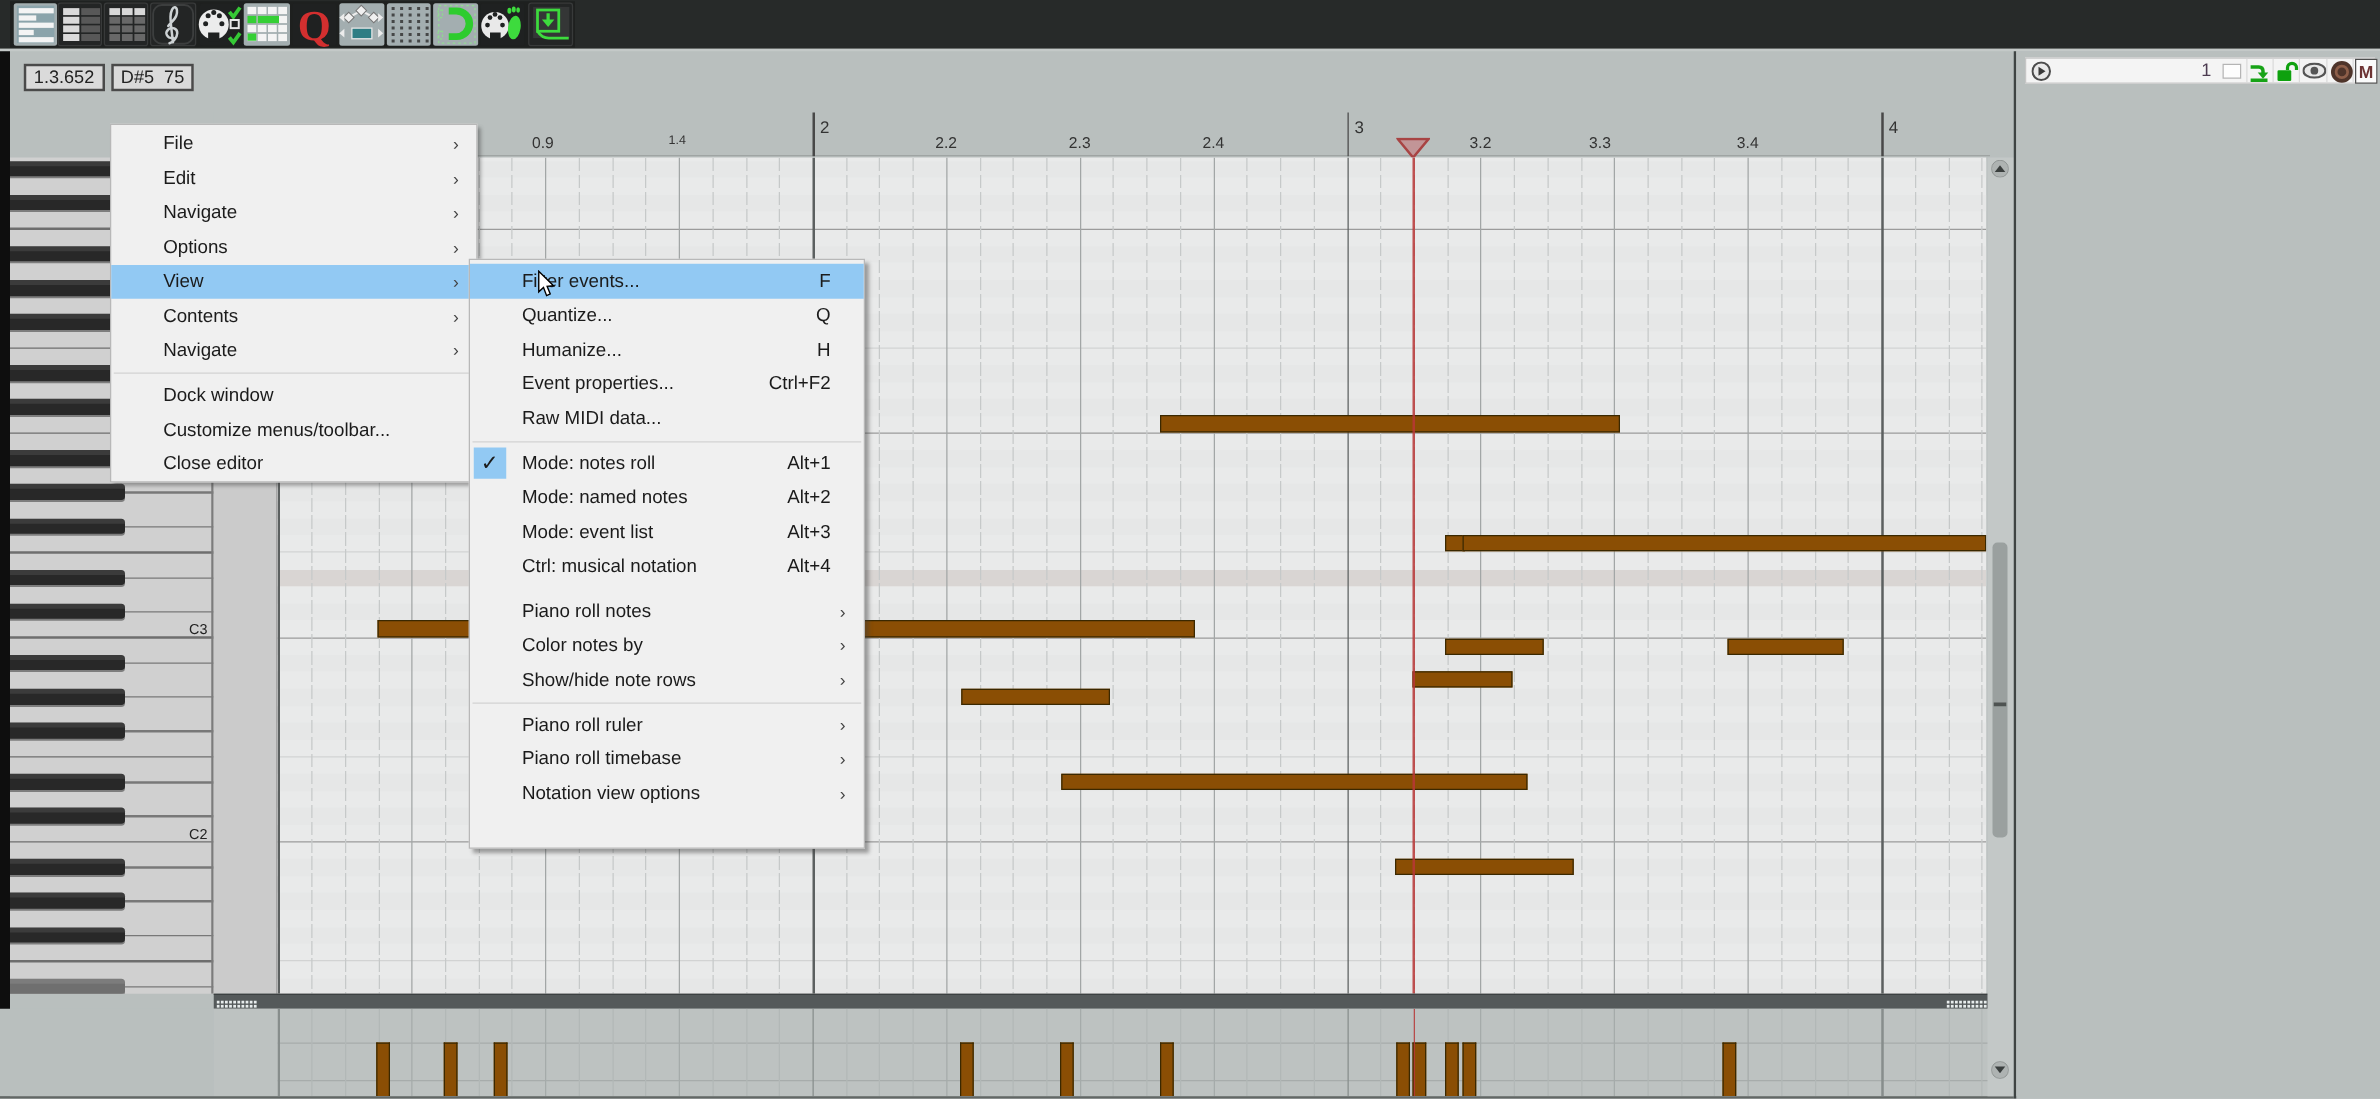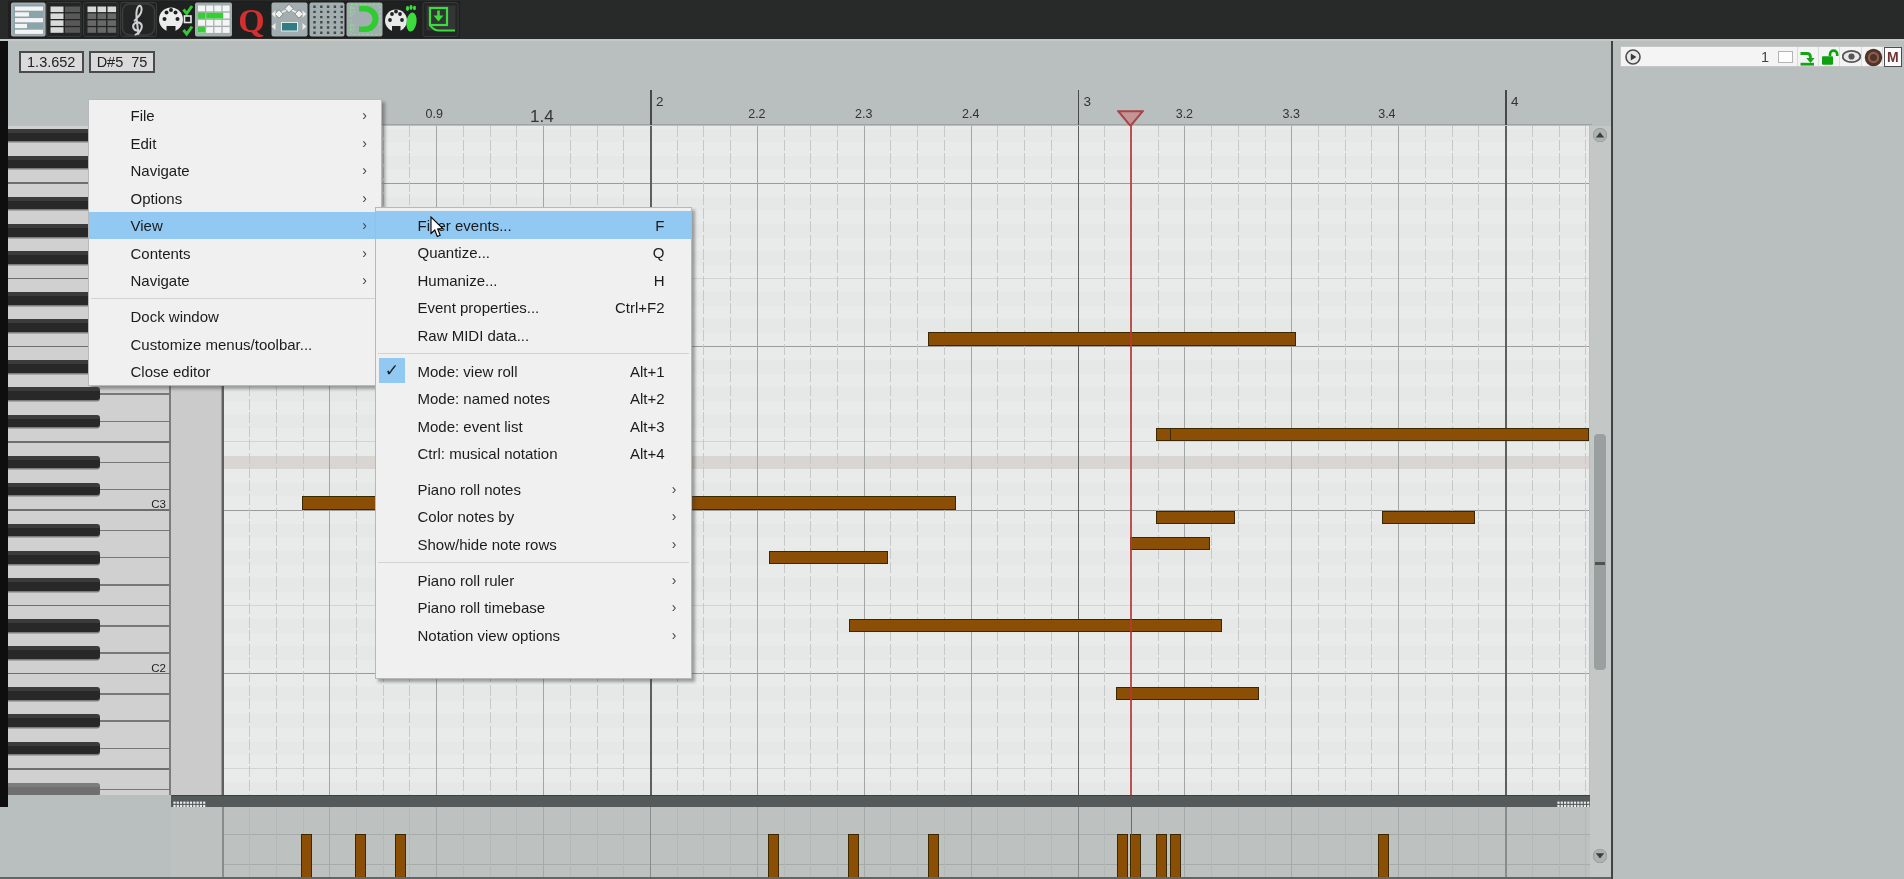--- a/index.html
+++ b/index.html
@@ -133,29 +133,29 @@
 <path d="M433.5 15.5 l5 6 l5 -6 z" fill="#3ddb3d"></path>
 <path d="M430 25 q3.5 5.5 9 5.5 h16" stroke="#3ddb3d" stroke-width="2.2" fill="none"></path>
 </svg>
 <div class="abs" style="left:18.5px;top:51.3px;width:65.5px;height:22px;background:#dadada;border:2px solid #4a4a4a;color:#222;font-size:14.5px;display:flex;align-items:center;justify-content:center">1.3.652</div>
 <div class="abs" style="left:89.3px;top:51.3px;width:65.5px;height:22px;background:#dadada;border:2px solid #4a4a4a;color:#222;font-size:14.5px;display:flex;align-items:center;justify-content:center">D#5&nbsp;&nbsp;75</div>
 <div class="abs" style="left:171px;top:90px;width:1420.5px;height:34.5px;background:#b9bfbe;border-bottom:1px solid #9fa4a3"></div>
 <div class="abs" style="left:650.0px;top:90px;width:1.5px;height:35px;background:#484848"></div>
 <div class="abs" style="left:1077.5px;top:90px;width:1.5px;height:35px;background:#484848"></div>
 <div class="abs" style="left:1505.0px;top:90px;width:1.5px;height:35px;background:#484848"></div>
 <div class="abs" style="left:414.3px;top:107px;width:40px;text-align:center;font-size:12.5px;color:#333">0.9</div>
-<div class="abs" style="left:521.8px;top:107px;width:40px;text-align:center;font-size:17px;color:#333">1.4</div>
+<div class="abs" style="left:521.8px;top:107px;width:40px;text-align:center;font-size:10px;color:#333">1.4</div>
 <div class="abs" style="left:656px;top:94px;font-size:13.5px;color:#333">2</div>
 <div class="abs" style="left:736.9px;top:107px;width:40px;text-align:center;font-size:12.5px;color:#333">2.2</div>
 <div class="abs" style="left:843.8px;top:107px;width:40px;text-align:center;font-size:12.5px;color:#333">2.3</div>
 <div class="abs" style="left:950.7px;top:107px;width:40px;text-align:center;font-size:12.5px;color:#333">2.4</div>
 <div class="abs" style="left:1083.5px;top:94px;font-size:13.5px;color:#333">3</div>
 <div class="abs" style="left:1164.4px;top:107px;width:40px;text-align:center;font-size:12.5px;color:#333">3.2</div>
-<div class="abs" style="left:1271.3px;top:107px;width:40px;text-align:center;font-size:12.5px;color:#333">3.3</div>
-<div class="abs" style="left:1378.2px;top:107px;width:40px;text-align:left;font-size:12.5px;color:#333">3.4</div>
+<div class="abs" style="left:1271.3px;top:107px;width:40px;text-align:left;font-size:12.5px;color:#333">3.3</div>
+<div class="abs" style="left:1378.2px;top:107px;width:40px;text-align:center;font-size:12.5px;color:#333">3.4</div>
 <div class="abs" style="left:1511px;top:94px;font-size:13.5px;color:#333">4</div>
 <svg class="abs" style="left:1117.0px;top:110px" width="27" height="18">
     <path d="M1.2 1.2 h24.6 l-12.3 14.8 z" fill="#c29597" stroke="#a84444" stroke-width="2"></path>
   </svg>
 <div class="abs" style="left:8px;top:126px;width:163px;height:669px;background:#d0d0d0;overflow:hidden">
 <div class="abs" style="left:0;top:56.25px;width:163px;height:1.5px;background:#6e6e6e"></div>
 <div class="abs" style="left:0;top:219.75px;width:163px;height:1.5px;background:#6e6e6e"></div>
 <div class="abs" style="left:0;top:383.25px;width:163px;height:1.5px;background:#6e6e6e"></div>
 <div class="abs" style="left:0;top:546.75px;width:163px;height:1.5px;background:#6e6e6e"></div>
 <div class="abs" style="left:0;top:151.625px;width:163px;height:1.5px;background:#6e6e6e"></div>
@@ -562,21 +562,21 @@
 <div class="mi">
       <span class="lab">Event properties...</span>
       <span class="sc">Ctrl+F2</span>
     </div>
 <div class="mi">
       <span class="lab">Raw MIDI data...</span>
     </div>
 <div class="sep"></div>
 <div class="mi">
       <span style="position:absolute;left:3px;top:1px;width:25.5px;height:25.5px;background:#92c9f3;display:flex;align-items:center;justify-content:center;color:#1b1b1b;font-size:17px">✓</span>
-      <span class="lab">Mode: view roll</span>
+      <span class="lab">Mode: notes roll</span>
       <span class="sc">Alt+1</span>
     </div>
 <div class="mi">
       <span class="lab">Mode: named notes</span>
       <span class="sc">Alt+2</span>
     </div>
 <div class="mi">
       <span class="lab">Mode: event list</span>
       <span class="sc">Alt+3</span>
     </div>

